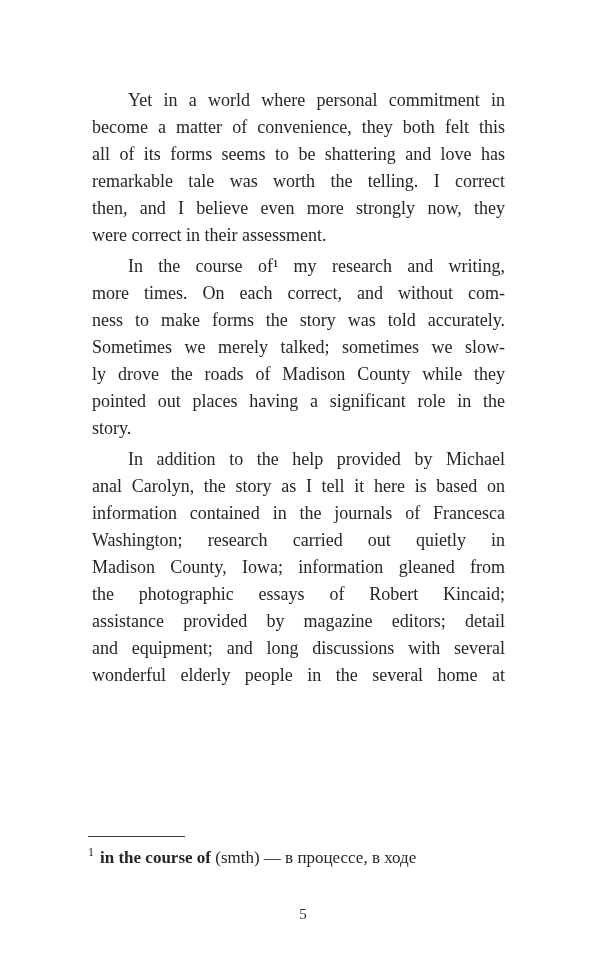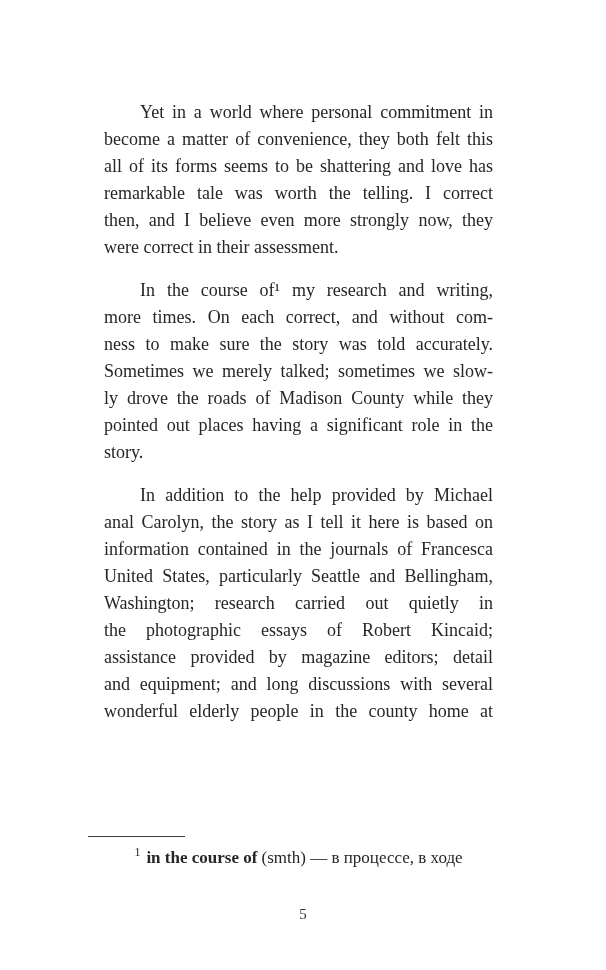--- a/index.html
+++ b/index.html
@@ -22,21 +22,21 @@
   }
   .text-block {
     position: absolute;
     left: 88px;
     top: 83px;
     width: 421px;
     font-size: 18px;
     line-height: 27px;
   }
   .paragraph {
-    margin: 16px;
+    margin: 4px;
     padding: 0;
   }
   .line {
     text-align: justify;
     text-align-last: justify;
     height: 27px;
     white-space: normal;
   }
   .line.indent {
     text-indent: 36px;
@@ -52,21 +52,20 @@
   }
   .footnote-rule {
     width: 97px;
     height: 0;
     border-top: 1.5px solid #3a3a3a;
     margin-bottom: 9px;
   }
   .footnote-text {
     font-size: 17px;
     line-height: 24px;
-    text-align: center;
   }
   .footnote-text sup {
     font-size: 12px;
     margin-right: 6px;
     line-height: 0;
   }
   .footnote-text b {
     font-weight: bold;
   }
   .page-number {
@@ -89,36 +88,36 @@
         <div class="line indent">Yet in a world where personal commitment in</div>
         <div class="line">become a matter of convenience, they both felt this</div>
         <div class="line">all of its forms seems to be shattering and love has</div>
         <div class="line">remarkable tale was worth the telling. I correct</div>
         <div class="line">then, and I believe even more strongly now, they</div>
         <div class="line last-left">were correct in their assessment.</div>
       </div>
       <div class="paragraph">
         <div class="line indent">In the course of¹ my research and writing,</div>
         <div class="line">more times. On each correct, and without com-</div>
-        <div class="line">ness to make sure the story was told accurately.</div>
+        <div class="line">ness to make forms the story was told accurately.</div>
         <div class="line">Sometimes we merely talked; sometimes we slow-</div>
         <div class="line">ly drove the roads of Madison County while they</div>
         <div class="line">pointed out places having a significant role in the</div>
         <div class="line last-left">story.</div>
       </div>
       <div class="paragraph">
         <div class="line indent">In addition to the help provided by Michael</div>
         <div class="line">anal Carolyn, the story as I tell it here is based on</div>
         <div class="line">information contained in the journals of Francesca</div>
-        <div class="line">United States, particularly Seattle and Bellingham,</div>
         <div class="line">Washington; research carried out quietly in</div>
+        <div class="line">Madison County, Iowa; information gleaned from</div>
         <div class="line">the photographic essays of Robert Kincaid;</div>
         <div class="line">assistance provided by magazine editors; detail</div>
         <div class="line">and equipment; and long discussions with several</div>
-        <div class="line">wonderful elderly people in the county home at</div>
+        <div class="line">wonderful elderly people in the several home at</div>
       </div>
     </div>
 
   <div class="footnote">
     <div class="footnote-rule"></div>
     <div class="footnote-text"><sup>1</sup><b>in the course of</b><span> (smth) — в процессе, в ходе</span></div>
   </div>
 
   <div class="page-number">5</div>
 

